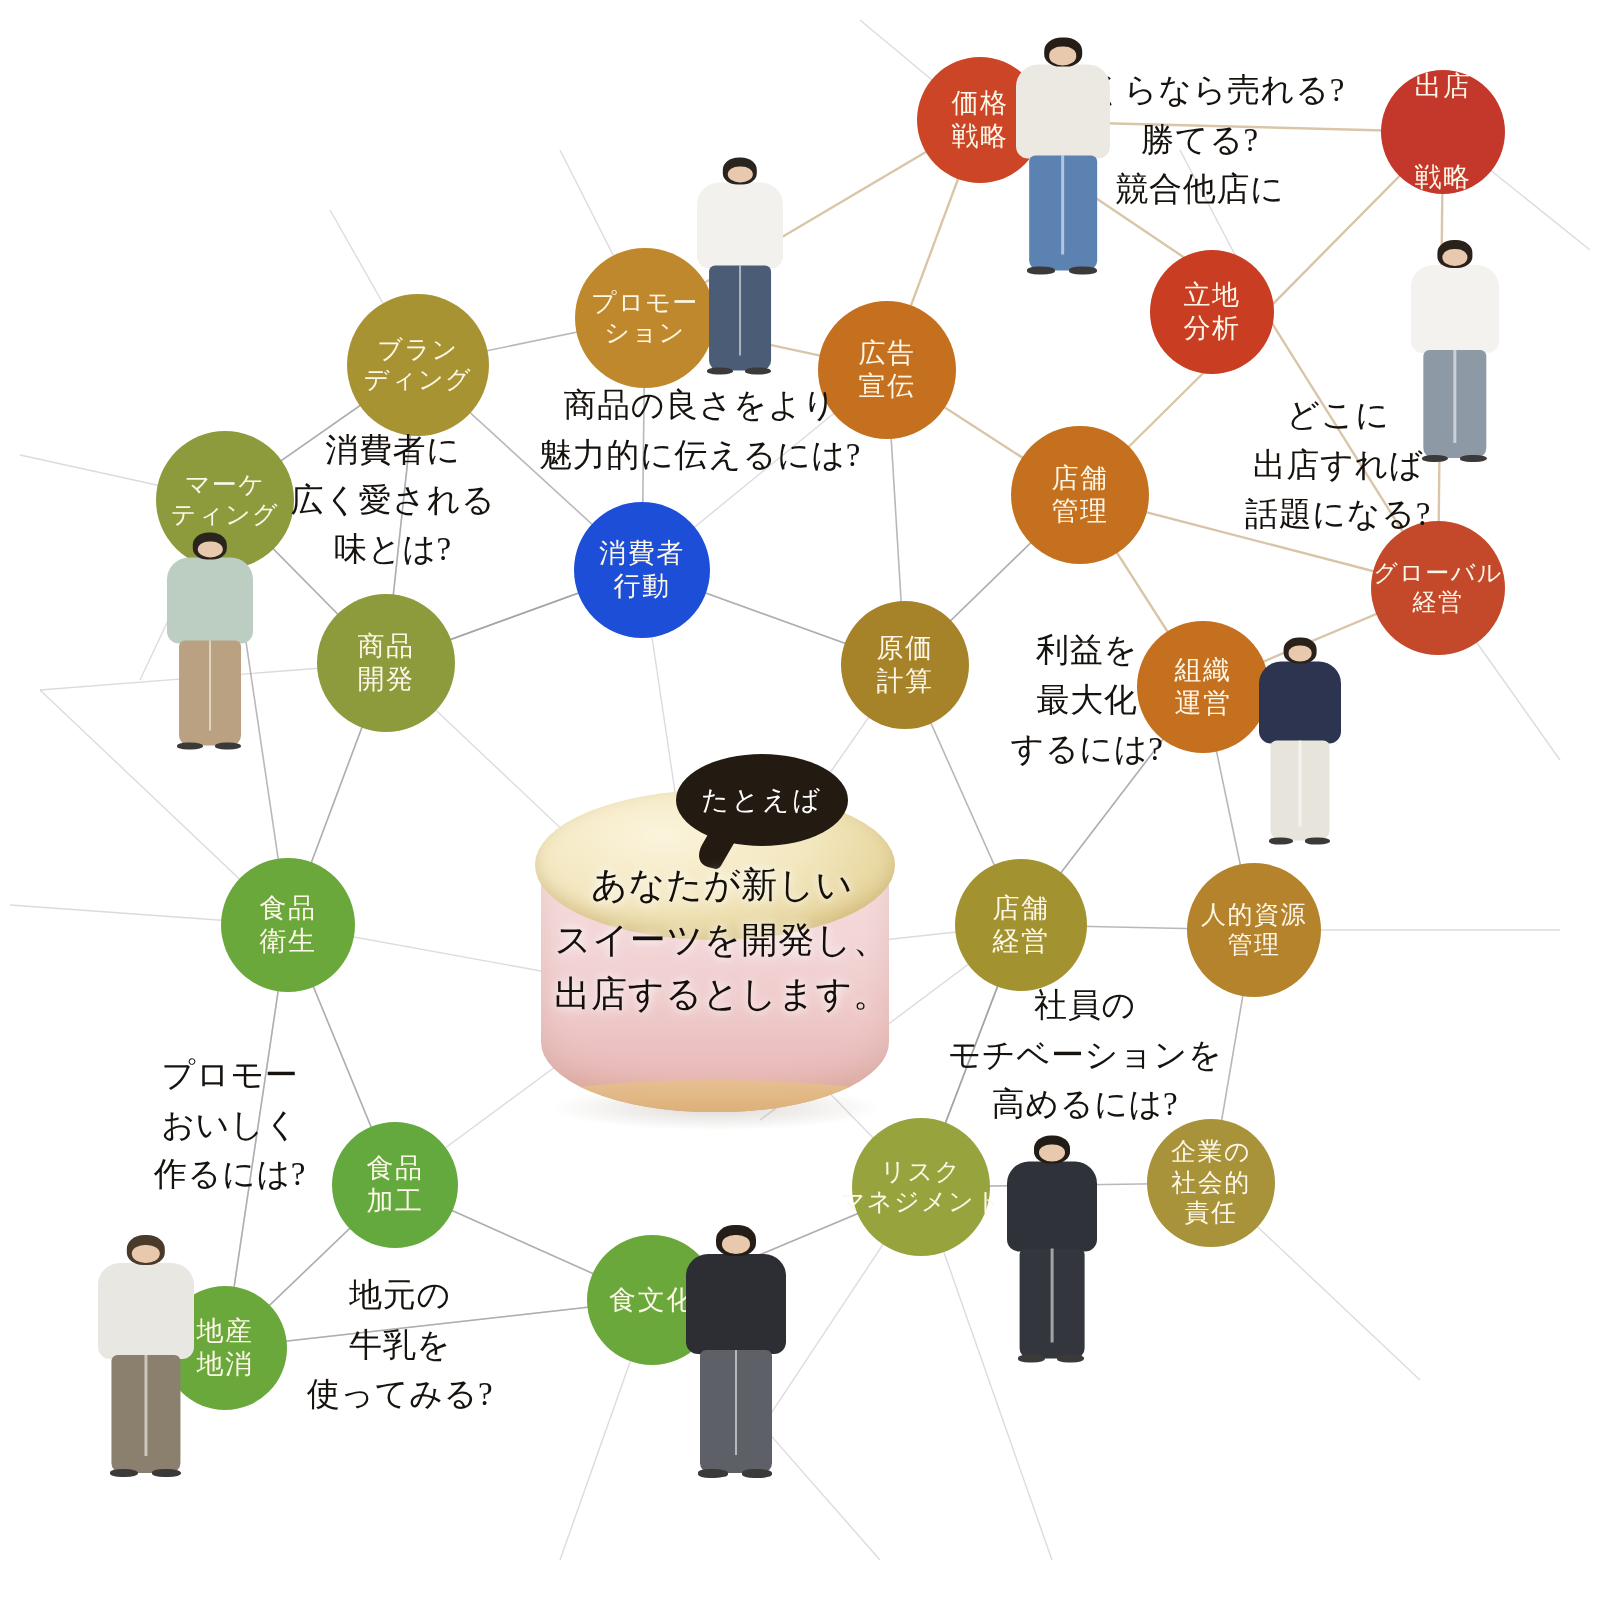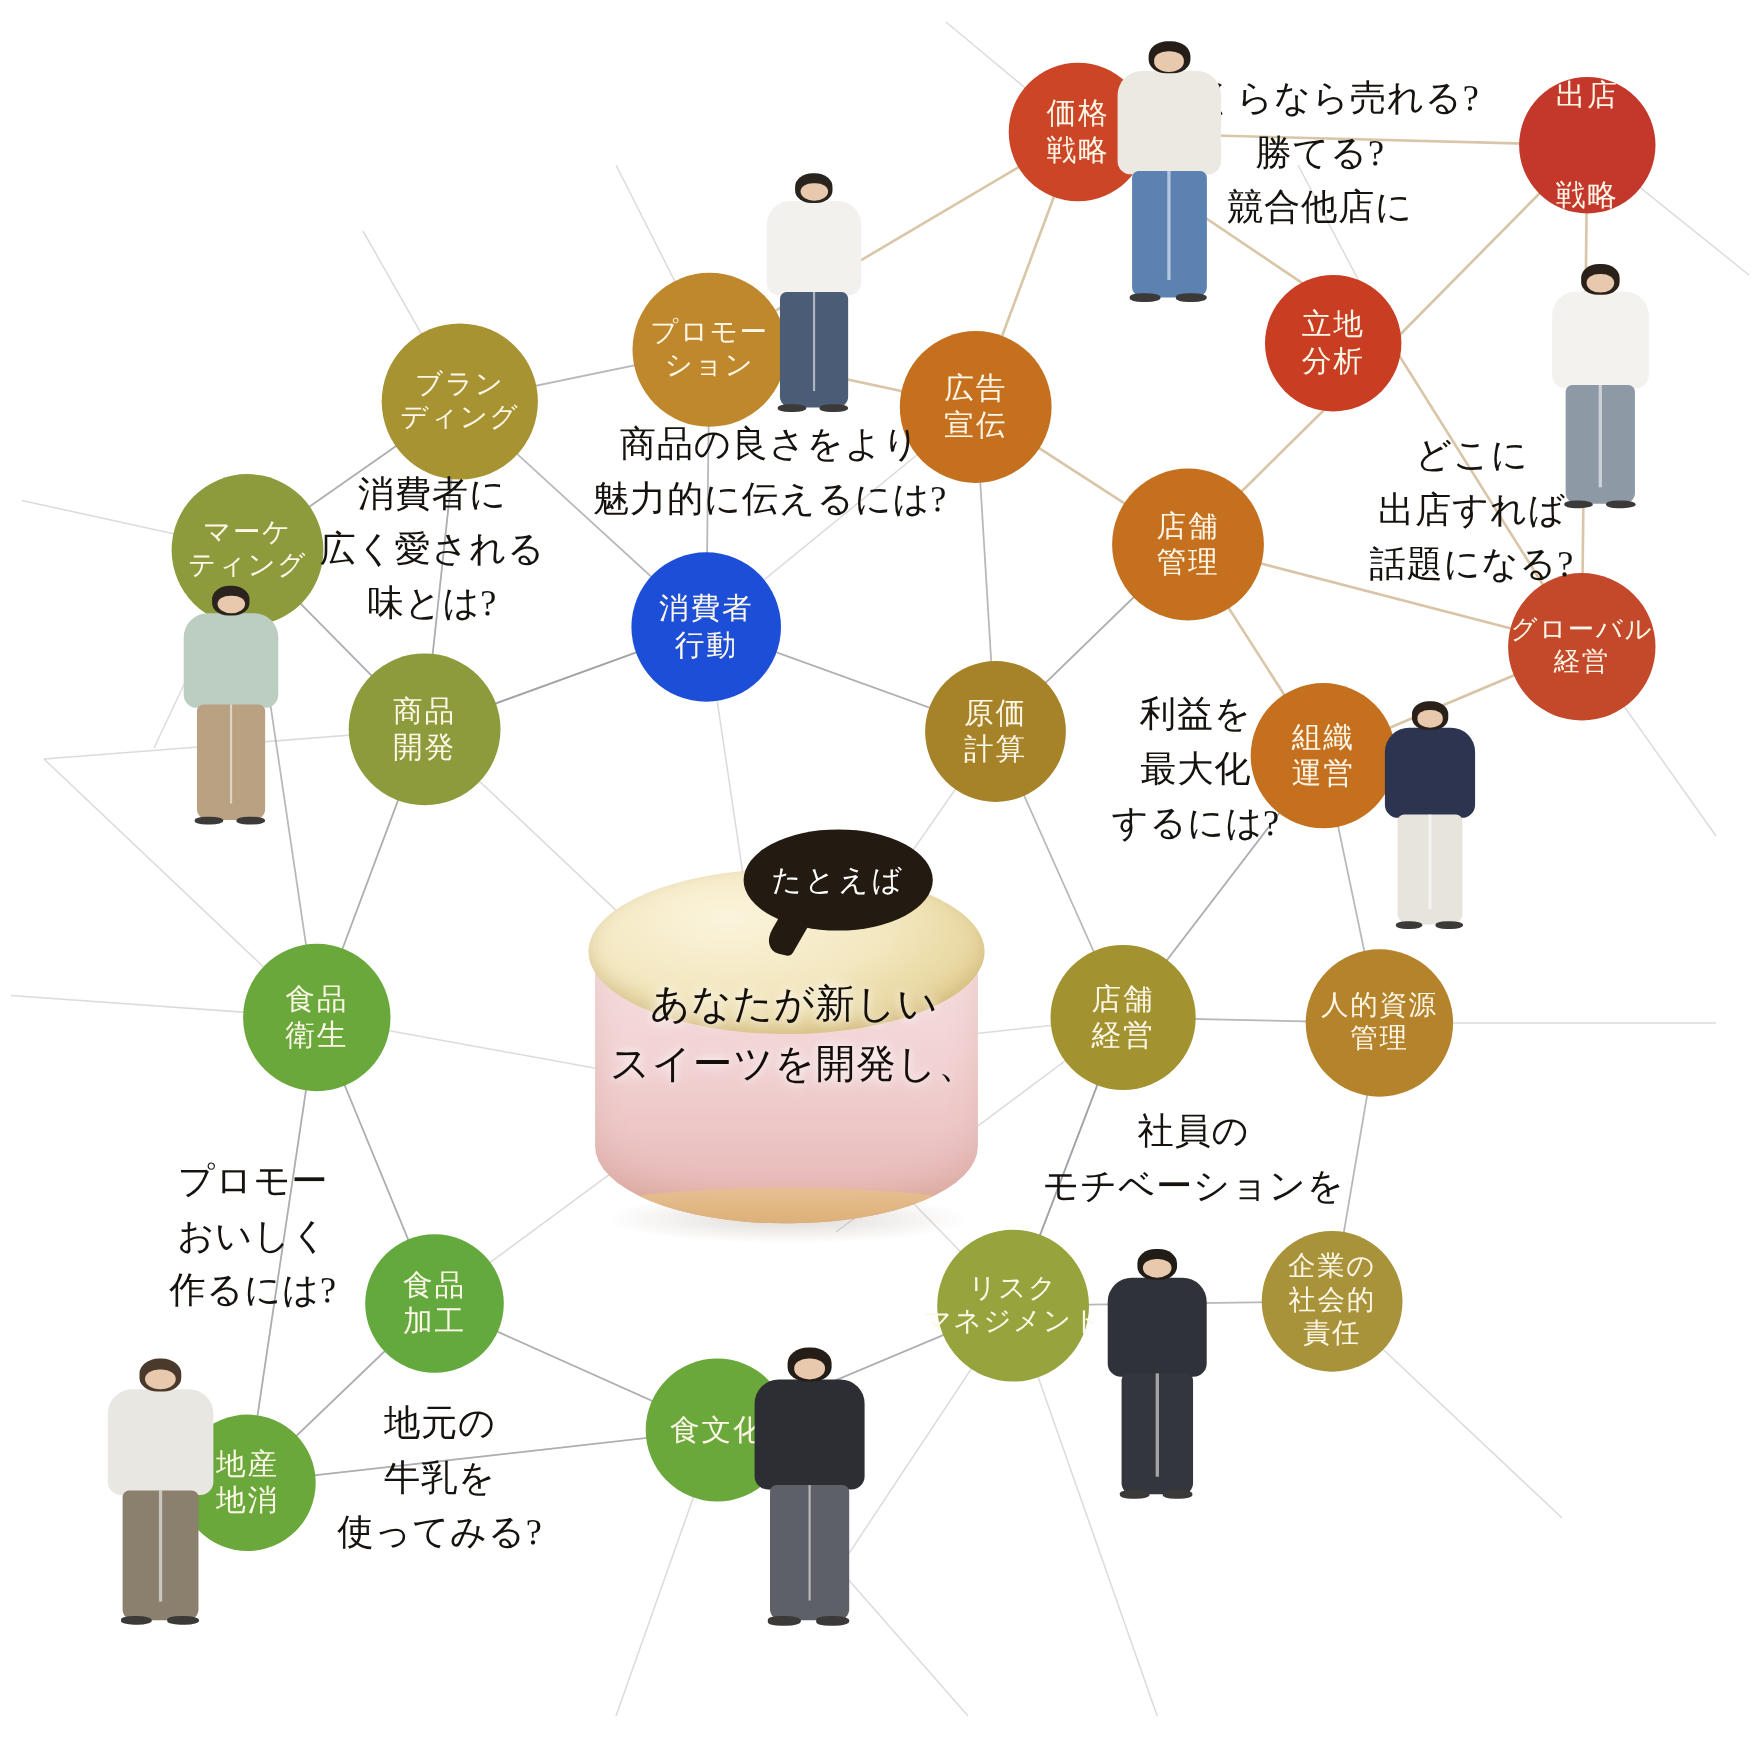--- a/index.html
+++ b/index.html
@@ -418,30 +418,32 @@
         <span class="ln">するには?</span>
       </div>
       <div class="caption" style="left: 230px; top: 1125px; font-size: 33px;">
         <span class="ln">プロモー</span>
         <span class="ln">おいしく</span>
         <span class="ln">作るには?</span>
       </div>
       <div class="caption" style="left: 1085px; top: 1055px; font-size: 33px;">
         <span class="ln">社員の</span>
         <span class="ln">モチベーションを</span>
+        <span class="ln">高めるには?</span>
       </div>
       <div class="caption" style="left: 400px; top: 1345px; font-size: 33px;">
         <span class="ln">地元の</span>
         <span class="ln">牛乳を</span>
         <span class="ln">使ってみる?</span>
       </div>
     </div>
 
   <div id="bubble">
     <span>たとえば</span>
   </div>
 
   <div id="centre-text">
       <span class="ln">あなたが新しい</span>
       <span class="ln">スイーツを開発し、</span>
+      <span class="ln">出店するとします。</span>
     </div>
 
 </div>
 
 </body></html>

